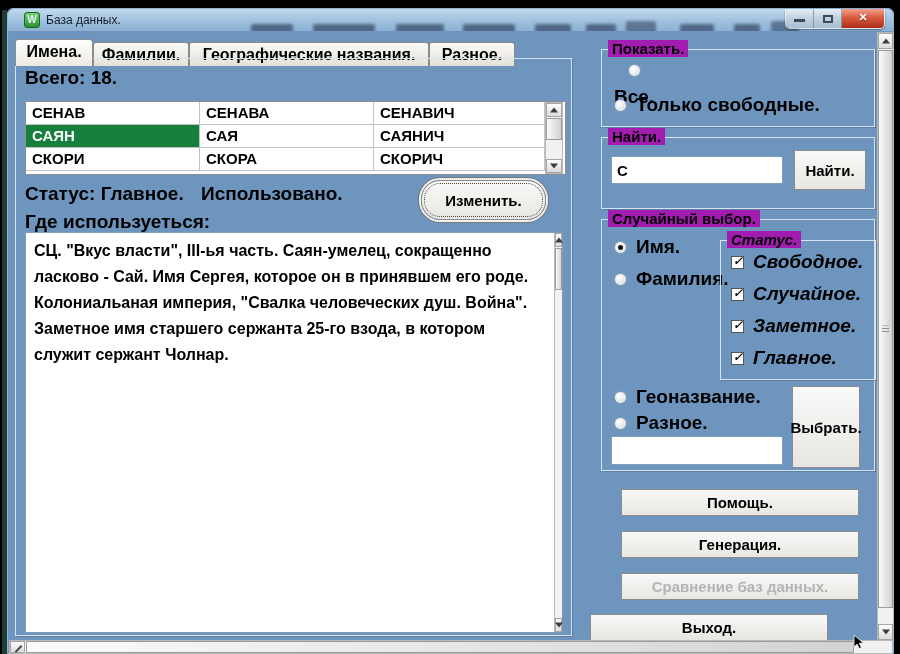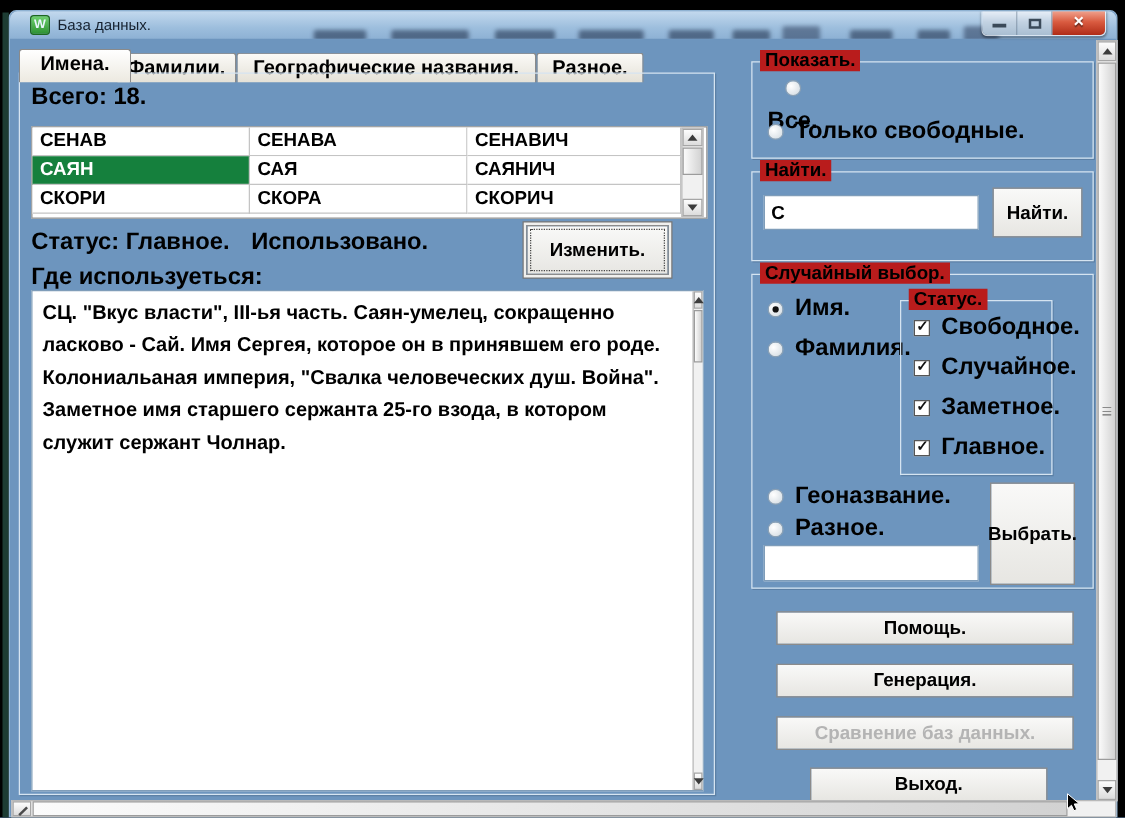--- a/index.html
+++ b/index.html
@@ -34,21 +34,21 @@
   .glyph-x { position:absolute; left:0; top:2px; width:100%; text-align:center; color:#fff; font-size:11px; font-weight:bold; text-shadow:0 1px 1px rgba(0,0,0,0.5); }
 
   
   .tab { top:33px; height:24px; background:linear-gradient(#fbfaf7,#e4e1d7); border:1px solid #8a8a8a; border-bottom:none;
          border-radius:3px 3px 0 0; font-weight:bold; font-size:16px; color:#000; text-align:center; line-height:23px; padding:0 6px; }
   .tab.active { top:30px; height:27px; background:linear-gradient(#ffffff,#ece9e0); z-index:3; }
 
   
   .panel { border:1px solid #d5e4f1; box-shadow:1px 1px 0 rgba(60,90,120,0.35); }
   .group { border:1px solid #d5e4f1; box-shadow:1px 1px 0 rgba(60,90,120,0.35); }
-  .legend { position:absolute; top:-10px; left:6px; background:#b91c1c; padding:0 4px;
+  .legend { position:absolute; top:-10px; left:6px; background:#a21caf; padding:0 4px;
             font-weight:bold; font-size:15px; color:#000; white-space:nowrap; }
 
   .lbl { font-weight:bold; font-size:19px; color:#000; white-space:nowrap; }
 
   
   .tbl { background:#fff; border:1px solid #8e8e8e; display:flex; }
   .tbl-cells { display:grid; grid-template-columns:174px 174px 171px; grid-auto-rows:23px; flex:0 0 auto; }
   .cell { border-right:1px solid #c4c4c4; border-bottom:1px solid #c4c4c4; background:#fff;
           font-weight:bold; font-size:15px; line-height:22px; padding-left:6px; overflow:hidden; }
   .cell.sel { background:#15803d; color:#fff; }
@@ -121,21 +121,21 @@
         <span class="glyph-min"></span>
       </div>
     <div class="cap-btn">
         <span class="glyph-max"></span>
       </div>
     <div class="cap-btn close">
         <span class="glyph-x">✕</span>
       </div>
   </div>
 
-  <div class="abs tab active" style="left:7px;width:90px;">Имена.</div>
+  <div class="abs tab active" style="left:7px;width:78px;">Имена.</div>
   <div class="abs tab" style="left:85px;width:96px;">Фамилии.</div>
   <div class="abs tab" style="left:181px;width:240px;">Географические названия.</div>
   <div class="abs tab" style="left:421px;width:86px;">Разное.</div>
 
   <div class="abs panel" style="left:7px;top:49px;width:557px;height:578px;"></div>
 
   <div class="abs lbl" style="left:17px;top:58px;">Всего: 18.</div>
 
   <div class="abs tbl" style="left:17px;top:92px;width:541px;height:74px;">
     <div class="tbl-cells">
@@ -155,21 +155,21 @@
         <div class="sb-thumb" style="top:1px;height:22px;"></div>
       </div>
       <div class="sb-btn down" style="height:14px;"></div>
     </div>
   </div>
 
   <div class="abs lbl" style="left:17px;top:174px;">Статус: Главное.</div>
   <div class="abs lbl" style="left:193px;top:174px;">Использовано.</div>
   <div class="abs lbl" style="left:17px;top:202px;">Где используеться:</div>
 
-  <div class="abs btn focus" style="left:413px;top:171px;width:114px;height:40px;">Изменить.</div>
+  <div class="abs btn focus" style="left:413px;top:171px;width:125px;height:40px;border-radius:19px;">Изменить.</div>
 
   <div class="abs descbox" style="left:17px;top:223px;width:538px;height:401px;">
     <div class="desc-text">СЦ. "Вкус власти", III-ья часть. Саян-умелец, сокращенно ласково - Сай. Имя Сергея, которое он в принявшем его роде.
 Колониальаная империя, "Свалка человеческих душ. Война". Заметное имя старшего сержанта 25-го взода, в котором служит сержант Чолнар.</div>
     <div class="sb-v" style="width:16px;border-top:none;border-right:none;border-bottom:none;">
       <div class="sb-btn up" style="height:14px;"></div>
       <div class="sb-track">
         <div class="sb-thumb" style="top:1px;height:42px;"></div>
       </div>
       <div class="sb-btn down" style="height:14px;"></div>
@@ -198,21 +198,21 @@
     <span class="legend">Случайный выбор.</span>
     <div class="abs opt-row" style="left:12px;top:16px;">
       <span class="radio sel"></span>
       <span class="lbl">Имя.</span>
     </div>
     <div class="abs opt-row" style="left:12px;top:48px;">
       <span class="radio"></span>
       <span class="lbl">Фамилия.</span>
     </div>
 
-    <div class="abs group" style="left:118px;top:20px;width:122px;height:140px;">
+    <div class="abs group" style="left:118px;top:20px;width:156px;height:140px;font-style:italic;">
       <span class="legend">Статус.</span>
       <div class="abs opt-row" style="left:10px;top:10px;">
         <span class="check on"></span>
         <span class="lbl">Свободное.</span>
       </div>
       <div class="abs opt-row" style="left:10px;top:42px;">
         <span class="check on"></span>
         <span class="lbl">Случайное.</span>
       </div>
       <div class="abs opt-row" style="left:10px;top:74px;">
@@ -233,21 +233,21 @@
       <span class="radio"></span>
       <span class="lbl">Разное.</span>
     </div>
     <input class="abs inp" style="left: 9px; top: 216px; width: 172px; height: 29px;" value="">
     <div class="abs btn" style="left:190px;top:166px;width:68px;height:82px;">Выбрать.</div>
   </div>
 
   <div class="abs btn" style="left:613px;top:480px;width:238px;height:27px;">Помощь.</div>
   <div class="abs btn" style="left:613px;top:522px;width:238px;height:27px;">Генерация.</div>
   <div class="abs btn disabled" style="left:613px;top:564px;width:238px;height:27px;">Сравнение баз данных.</div>
-  <div class="abs btn" style="left:640px;top:605px;width:190px;height:27px;">Выход.</div>
+  <div class="abs btn" style="left:582px;top:605px;width:238px;height:27px;">Выход.</div>
 
   <div class="abs sb-v" style="left:869px;top:23px;width:17px;height:609px;">
     <div class="sb-btn up" style="height:16px;"></div>
     <div class="sb-track">
       <div class="sb-thumb" style="top:1px;height:558px;">
           <span class="grip"></span>
         </div>
     </div>
     <div class="sb-btn down" style="height:16px;"></div>
   </div>

